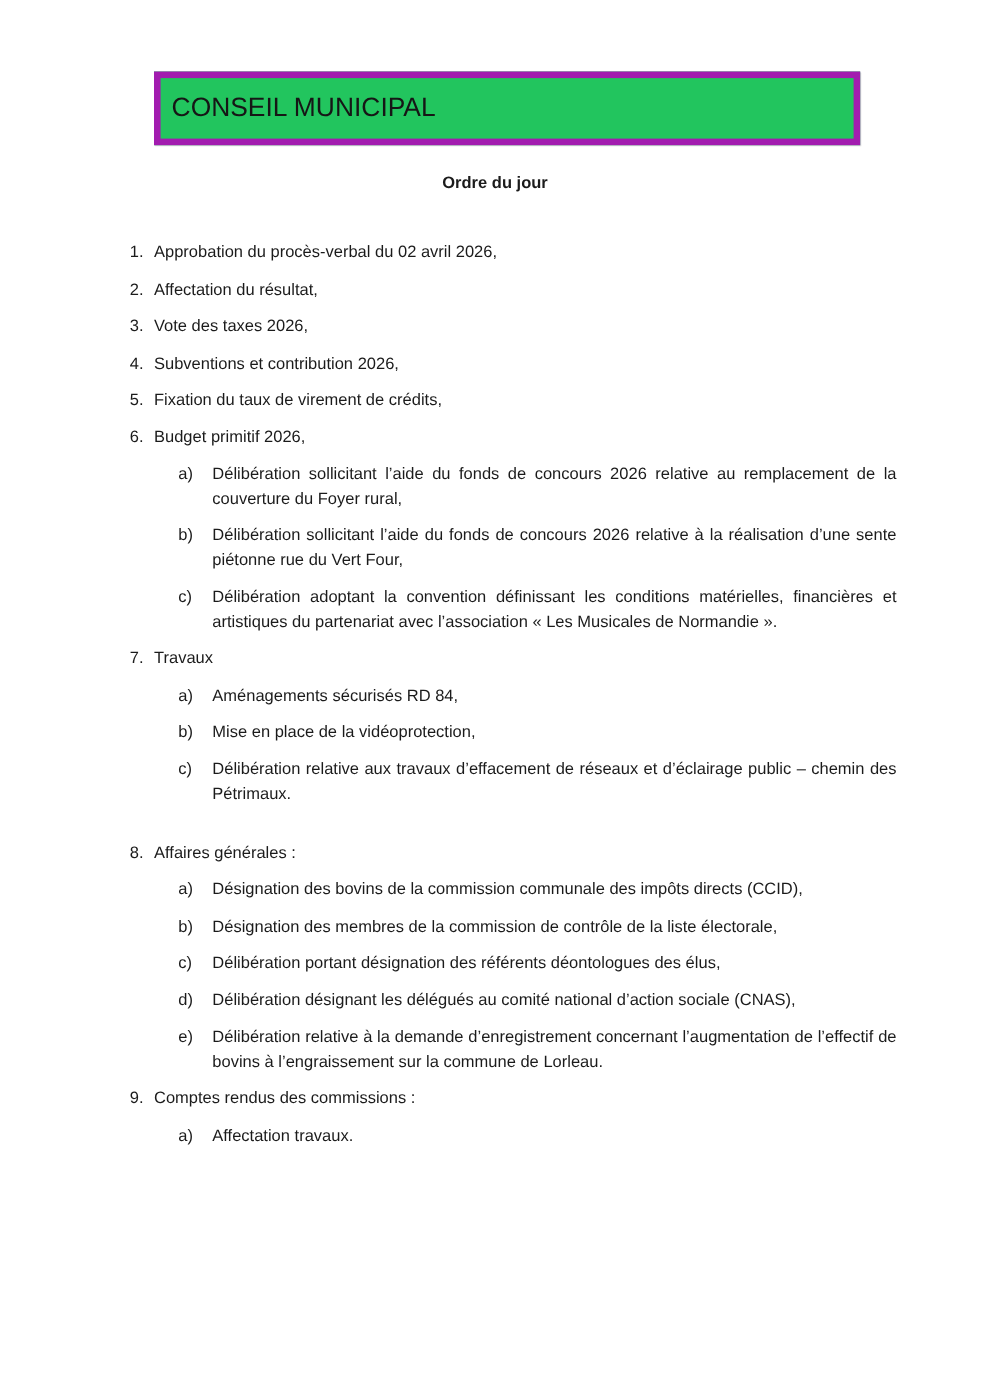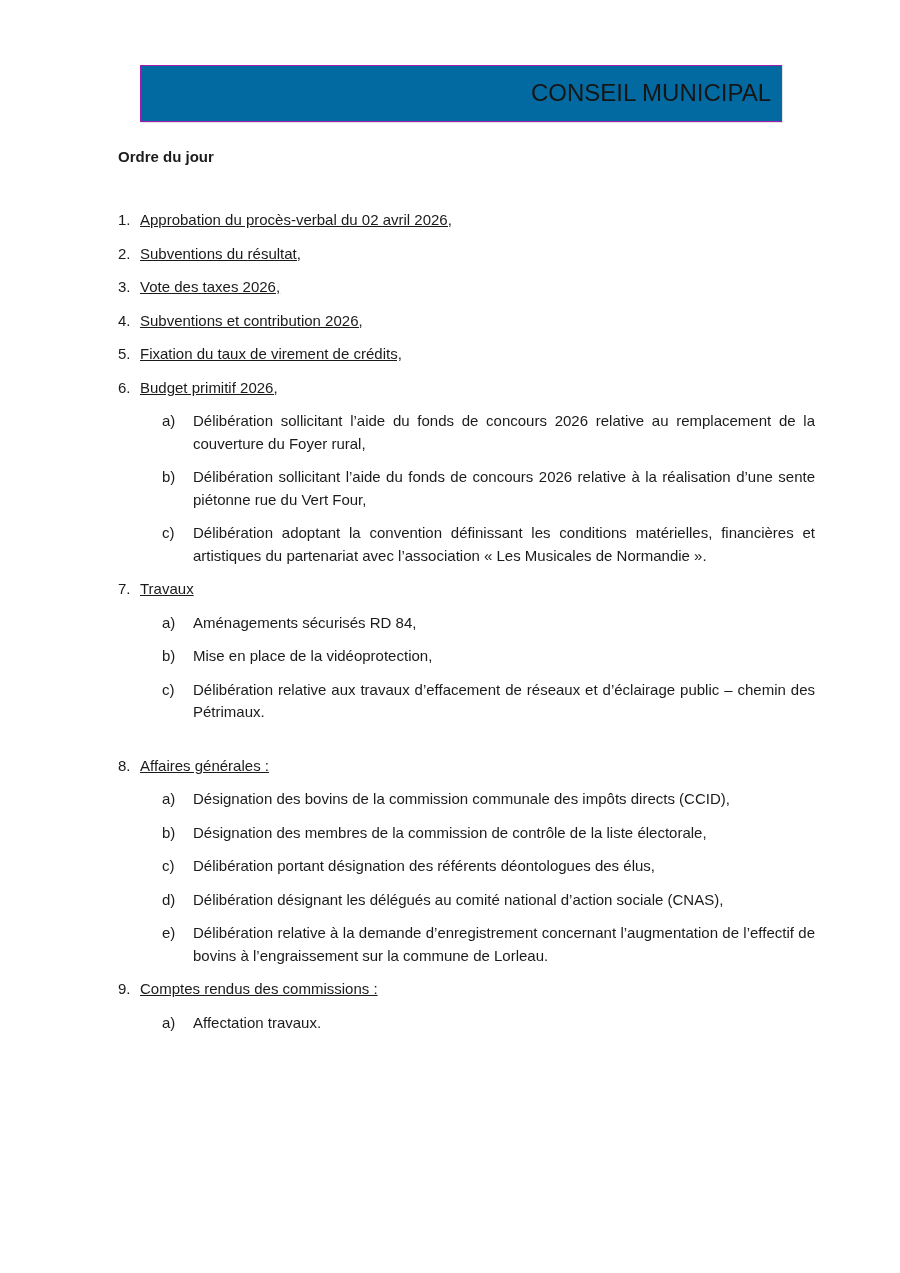--- a/index.html
+++ b/index.html
@@ -12,50 +12,51 @@
     overflow: hidden;
   }
   .page {
     width: 900px;
     height: 1273px;
     padding: 65px 85px 0 118px;
   }
   .title-box {
     width: 642px;
     margin-left: 22px;
-    border: 1px solid #a21caf;
+    border: 6px solid #a21caf;
     box-shadow: 1px 1px 0 rgba(0,0,0,0.12);
-    background: #0369a1;
-    text-align: right;
+    background: #22c55e;
+    text-align: left;
     padding: 10px 10px 12px 10px;
     font-size: 24px;
     line-height: 33px;
     color: #161616;
   }
   .subtitle {
+    text-align: center;
     font-weight: bold;
     font-size: 15px;
     margin-top: 26px;
     margin-right: 33px; 
   }
   .agenda {
     margin-top: 44px;
     font-size: 15px;
     line-height: 1.5;
   }
   .item {
     display: flex;
     margin-bottom: 11px;
   }
   .item > .num {
     flex: 0 0 auto;
     min-width: 22px;
     white-space: pre;
   }
-  .item > .txt { flex: 1; text-decoration: underline; }
+  .item > .txt { flex: 1; }
   .sub {
     display: flex;
     margin: 11px 0 11px 44px;
   }
   .sub > .letter {
     flex: 0 0 auto;
     min-width: 31px;
   }
   .sub > .txt {
     flex: 1;
@@ -76,21 +77,21 @@
 
   <div class="agenda">
 
     <div class="item">
       <span class="num">1.</span>
       <span class="txt">Approbation du procès-verbal du 02 avril 2026,</span>
     </div>
 
     <div class="item">
       <span class="num">2.</span>
-      <span class="txt">Subventions du résultat,</span>
+      <span class="txt">Affectation du résultat,</span>
     </div>
 
     <div class="item">
       <span class="num">3.</span>
       <span class="txt">Vote des taxes 2026,</span>
     </div>
 
     <div class="item">
       <span class="num">4.</span>
       <span class="txt">Subventions et contribution 2026,</span>

